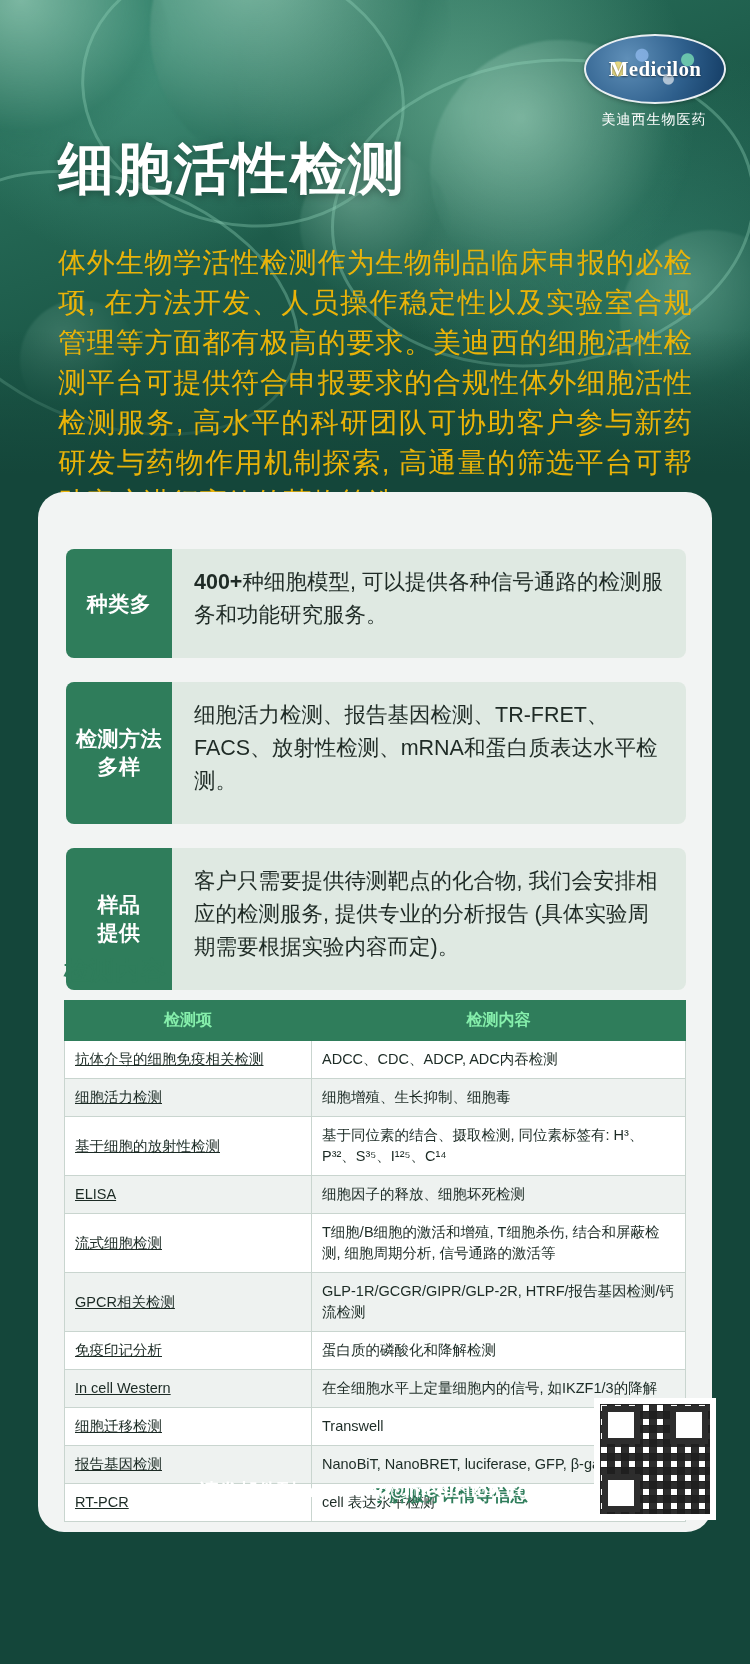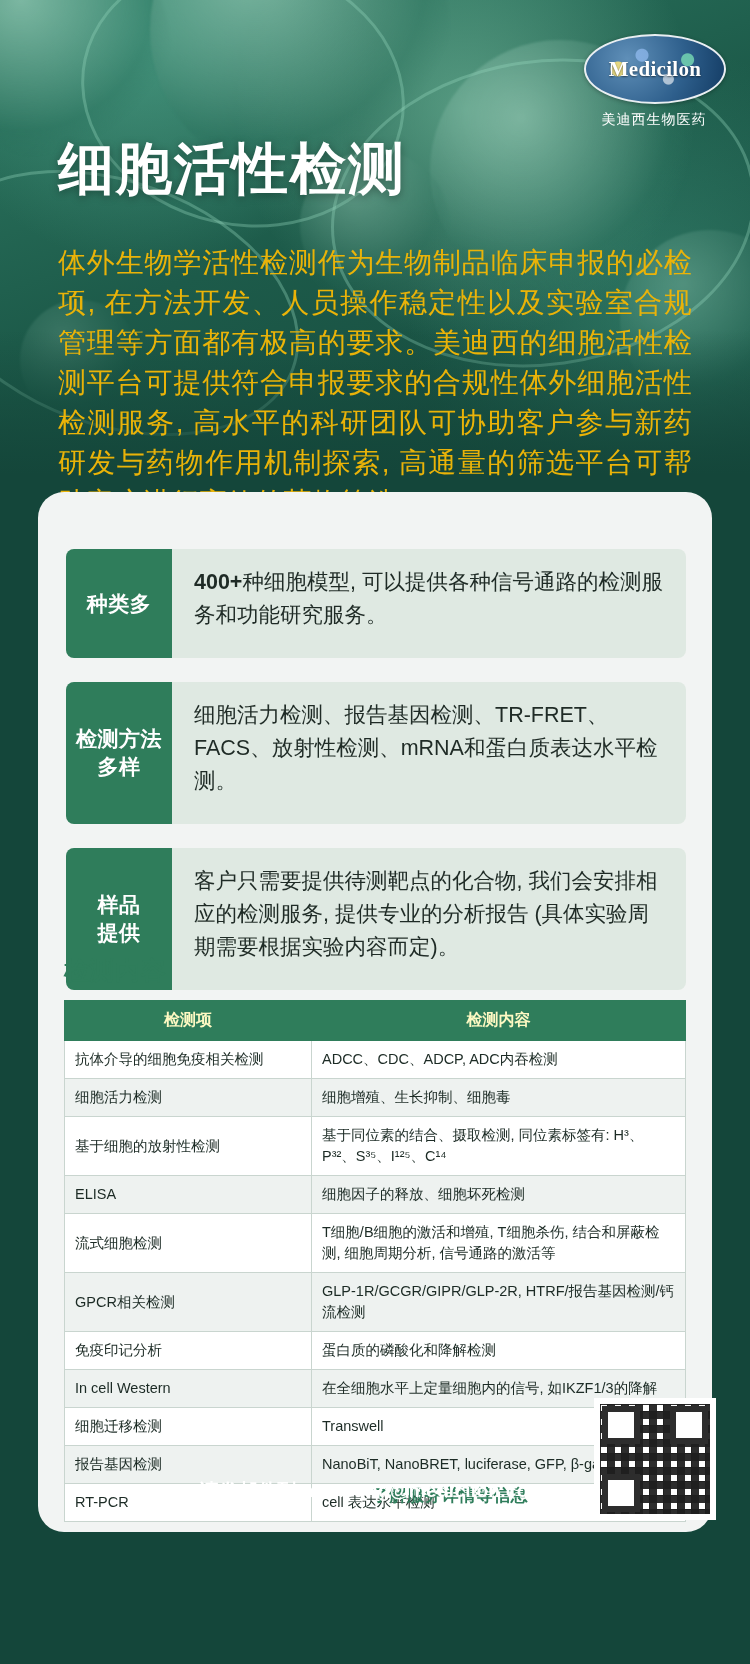--- a/index.html
+++ b/index.html
@@ -184,33 +184,33 @@
     left: 26px;
     top: 508px;
     width: 622px;
     border-collapse: collapse;
     background: #ffffff;
     font-size: 14.5px;
     color: #1c2b25;
   }
   table.detect th {
     background: #2f7d5b;
-    color: #fef9c3;
+    color: #86efac;
     font-size: 16px;
     font-weight: bold;
     padding: 9px 6px;
     border: 1px solid #2f7d5b;
   }
   table.detect td {
     border: 1px solid #c9d5cf;
     padding: 8px 10px;
     line-height: 21px;
     vertical-align: middle;
   }
-  table.detect td.col1 { width: 226px; }
+  table.detect td.col1 { width: 226px; text-decoration: underline; }
   table.detect tbody tr:nth-child(even) { background: #eef2f0; }
 
   
   .footer {
     position: absolute;
     left: 0;
     top: 1544px;
     width: 750px;
     height: 120px;
     background: #14463a;

